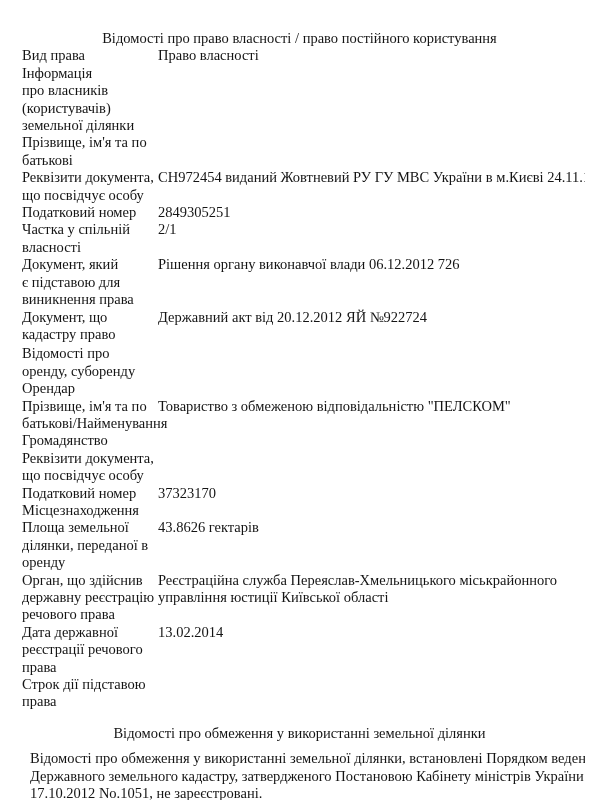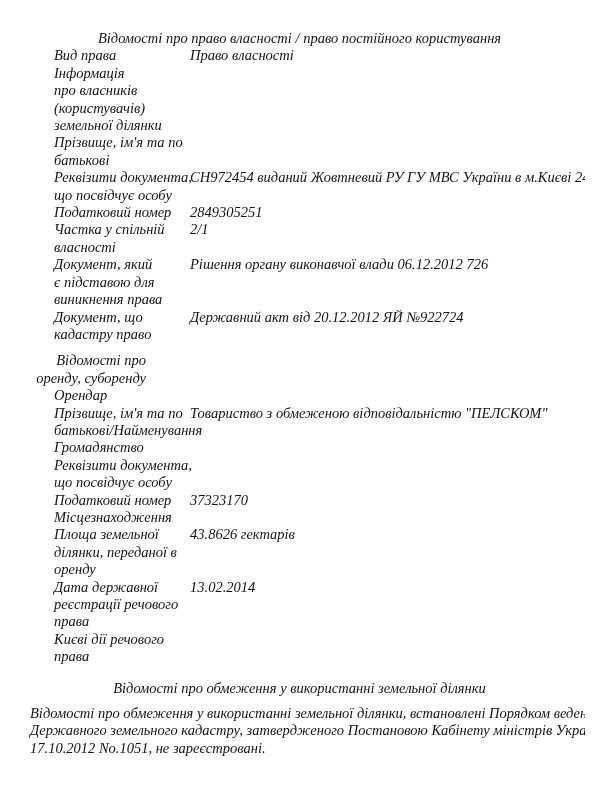--- a/index.html
+++ b/index.html
@@ -16,42 +16,40 @@
     font-size: 14.5px;
     line-height: 17.4px;
   }
   .page {
     box-sizing: border-box;
     width: 585px;
     height: 800px;
     padding: 30px 8px 8px 22px;
     overflow: hidden;
     background: #ffffff;
-    font-style: italic;
   }
   .doc-title {
     margin: 0;
     font-size: 14.5px;
     font-weight: normal;
     text-align: center;
     white-space: pre;
   }
   .rows { margin: 0; }
   .row { display: flex; align-items: flex-start; }
   .cell { white-space: pre; }
   .label {
     flex: 0 0 136px;
     width: 136px;
-    margin-left: 32px;
   }
   .value { flex: 1 1 auto; }
   .sub-title {
     width: 124px;
-    margin-top: 9px;
-    text-align: right;
+    margin-top: 2px;
+    text-align: left;
     white-space: pre;
   }
   .restrict-title { margin-top: 14px; }
   .restrict-para {
     margin: 8px;
     white-space: pre;
   }
 </style>
 </head>
 <body>
@@ -133,27 +131,34 @@
       <div class="cell label">Місцезнаходження</div>
       <div class="cell value"></div>
     </div>
     <div class="row">
       <div class="cell label">Площа земельної
 ділянки, переданої в
 оренду</div>
       <div class="cell value">43.8626 гектарів</div>
     </div>
     <div class="row">
+      <div class="cell label">Орган, що здійснив
+державну реєстрацію
+речового права</div>
+      <div class="cell value">Реєстраційна служба Переяслав-Хмельницького міськрайонного
+управління юстиції Київської області</div>
+    </div>
+    <div class="row">
       <div class="cell label">Дата державної
 реєстрації речового
 права</div>
       <div class="cell value">13.02.2014</div>
     </div>
     <div class="row">
-      <div class="cell label">Києві дії речового
+      <div class="cell label">Строк дії підставою
 права</div>
     </div>
   </div>
 
   <h2 class="doc-title restrict-title">Відомості про обмеження у використанні земельної ділянки</h2>
 
   <p class="restrict-para">Відомості про обмеження у використанні земельної ділянки, встановлені Порядком ведення
 Державного земельного кадастру, затвердженого Постановою Кабінету міністрів України від
 17.10.2012 No.1051, не зареєстровані.</p>
 

